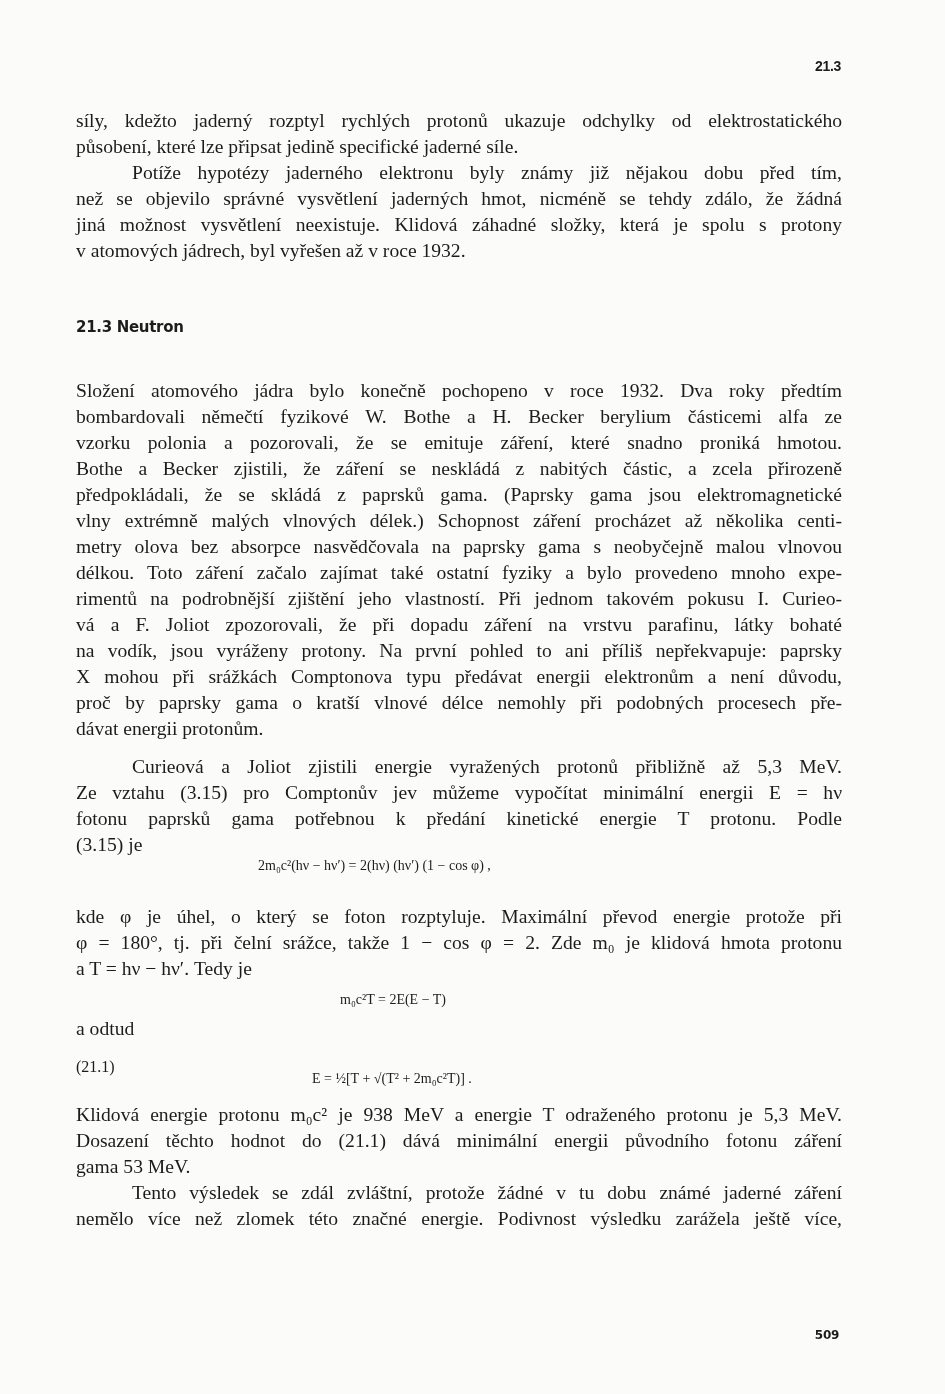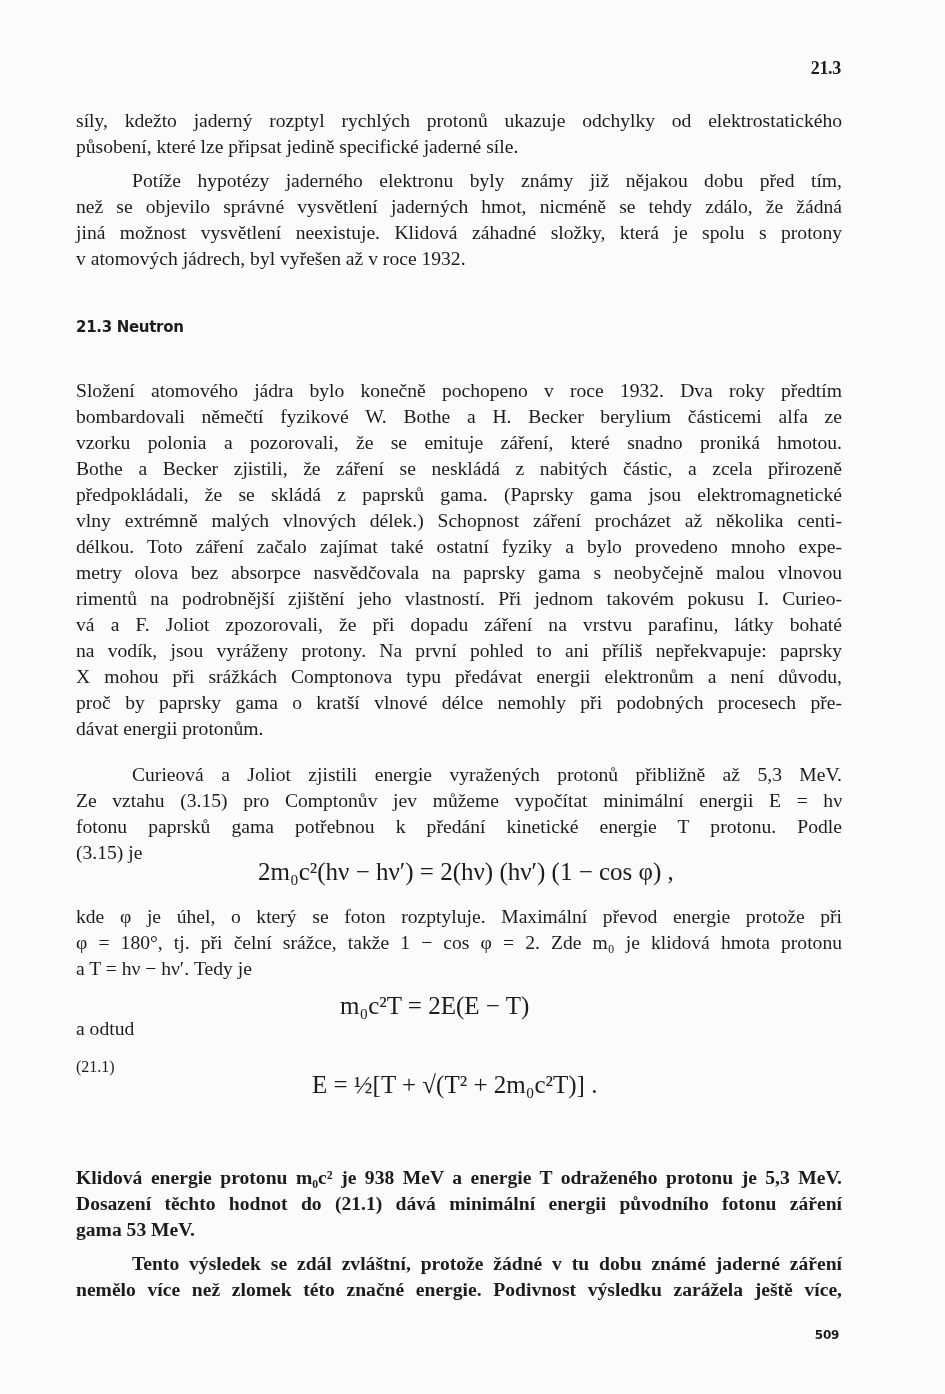--- a/index.html
+++ b/index.html
@@ -12,23 +12,23 @@
       height: 1394px;
       position: relative;
       overflow: hidden;
       color: #1c1c1c;
       font-family: "Liberation Serif", "DejaVu Serif", serif;
     }
     .running-head {
       position: absolute;
       top: 58px;
       right: 104px;
-      font-family: Liberation Serif, serif;
+      font-family: Liberation Sans, sans-serif;
       font-weight: bold;
-      font-size: 18px;
+      font-size: 14px;
       letter-spacing: -0.3px;
     }
     .folio {
       position: absolute;
       top: 1328px;
       right: 106px;
       font-family: "DejaVu Sans", "Liberation Sans", sans-serif;
       font-weight: bold;
       font-size: 12px;
       letter-spacing: -0.3px;
@@ -45,35 +45,34 @@
       white-space: nowrap;
       text-align: justify;
       text-align-last: justify;
       height: 26px;
     }
     .line.last {
       text-align-last: left;
     }
     .line.indent {
       padding-left: 56px;
-      margin-top: 8px;
     }
     .heading {
       position: absolute;
       left: 76px;
       top: 318px;
       font-family: "DejaVu Sans", "Liberation Sans", sans-serif;
       font-weight: bold;
       font-size: 15px;
       letter-spacing: -0.3px;
     }
     .eq {
       position: absolute;
       white-space: nowrap;
-      font-size: 25px;
+      font-size: 14px;
       font-family: "Liberation Serif", "DejaVu Serif", serif;
     }
     .eq-number {
       position: absolute;
       left: 76px;
       font-size: 16px;
     }
   </style>
 </head>
 <body>
@@ -91,22 +90,22 @@
 
 <div class="heading">21.3 Neutron</div>
 
 <div class="block" style="top:378px;">
   <span class="line">Složení atomového jádra bylo konečně pochopeno v roce 1932. Dva roky předtím</span>
   <span class="line">bombardovali němečtí fyzikové W. Bothe a H. Becker berylium částicemi alfa ze</span>
   <span class="line">vzorku polonia a pozorovali, že se emituje záření, které snadno proniká hmotou.</span>
   <span class="line">Bothe a Becker zjistili, že záření se neskládá z nabitých částic, a zcela přirozeně</span>
   <span class="line">předpokládali, že se skládá z paprsků gama. (Paprsky gama jsou elektromagnetické</span>
   <span class="line">vlny extrémně malých vlnových délek.) Schopnost záření procházet až několika centi-</span>
+  <span class="line">metry olova bez absorpce nasvědčovala na paprsky gama s neobyčejně malou vlnovou</span>
   <span class="line">délkou. Toto záření začalo zajímat také ostatní fyziky a bylo provedeno mnoho expe-</span>
-  <span class="line">metry olova bez absorpce nasvědčovala na paprsky gama s neobyčejně malou vlnovou</span>
   <span class="line">rimentů na podrobnější zjištění jeho vlastností. Při jednom takovém pokusu I. Curieo-</span>
   <span class="line">vá a F. Joliot zpozorovali, že při dopadu záření na vrstvu parafinu, látky bohaté</span>
   <span class="line">na vodík, jsou vyráženy protony. Na první pohled to ani příliš nepřekvapuje: paprsky</span>
   <span class="line">X mohou při srážkách Comptonova typu předávat energii elektronům a není důvodu,</span>
   <span class="line">proč by paprsky gama o kratší vlnové délce nemohly při podobných procesech pře-</span>
   <span class="line last">dávat energii protonům.</span>
 </div>
 
 <div class="block" style="top:754px;">
   <span class="line indent">Curieová a Joliot zjistili energie vyražených protonů přibližně až 5,3 MeV.</span>
@@ -125,21 +124,21 @@
 
 <div class="eq" style="top:992px; left:340px;">m₀c²T = 2E(E − T)</div>
 
 <div class="block" style="top:1016px;">
   <span class="line last">a odtud</span>
 </div>
 
 <div class="eq-number" style="top:1058px;">(21.1)</div>
 <div class="eq" style="top:1071px; left:312px;">E = ½[T + √(T² + 2m₀c²T)] .</div>
 
-<div class="block" style="top:1165px;font-weight:bold;">
+<div class="block" style="top:1102px;">
   <span class="line">Klidová energie protonu m₀c² je 938 MeV a energie T odraženého protonu je 5,3 MeV.</span>
   <span class="line">Dosazení těchto hodnot do (21.1) dává minimální energii původního fotonu záření</span>
   <span class="line last">gama 53 MeV.</span>
   <span class="line indent">Tento výsledek se zdál zvláštní, protože žádné v tu dobu známé jaderné záření</span>
   <span class="line">nemělo více než zlomek této značné energie. Podivnost výsledku zarážela ještě více,</span>
 </div>
 
 <div class="folio">509</div>
 
 </body></html>

